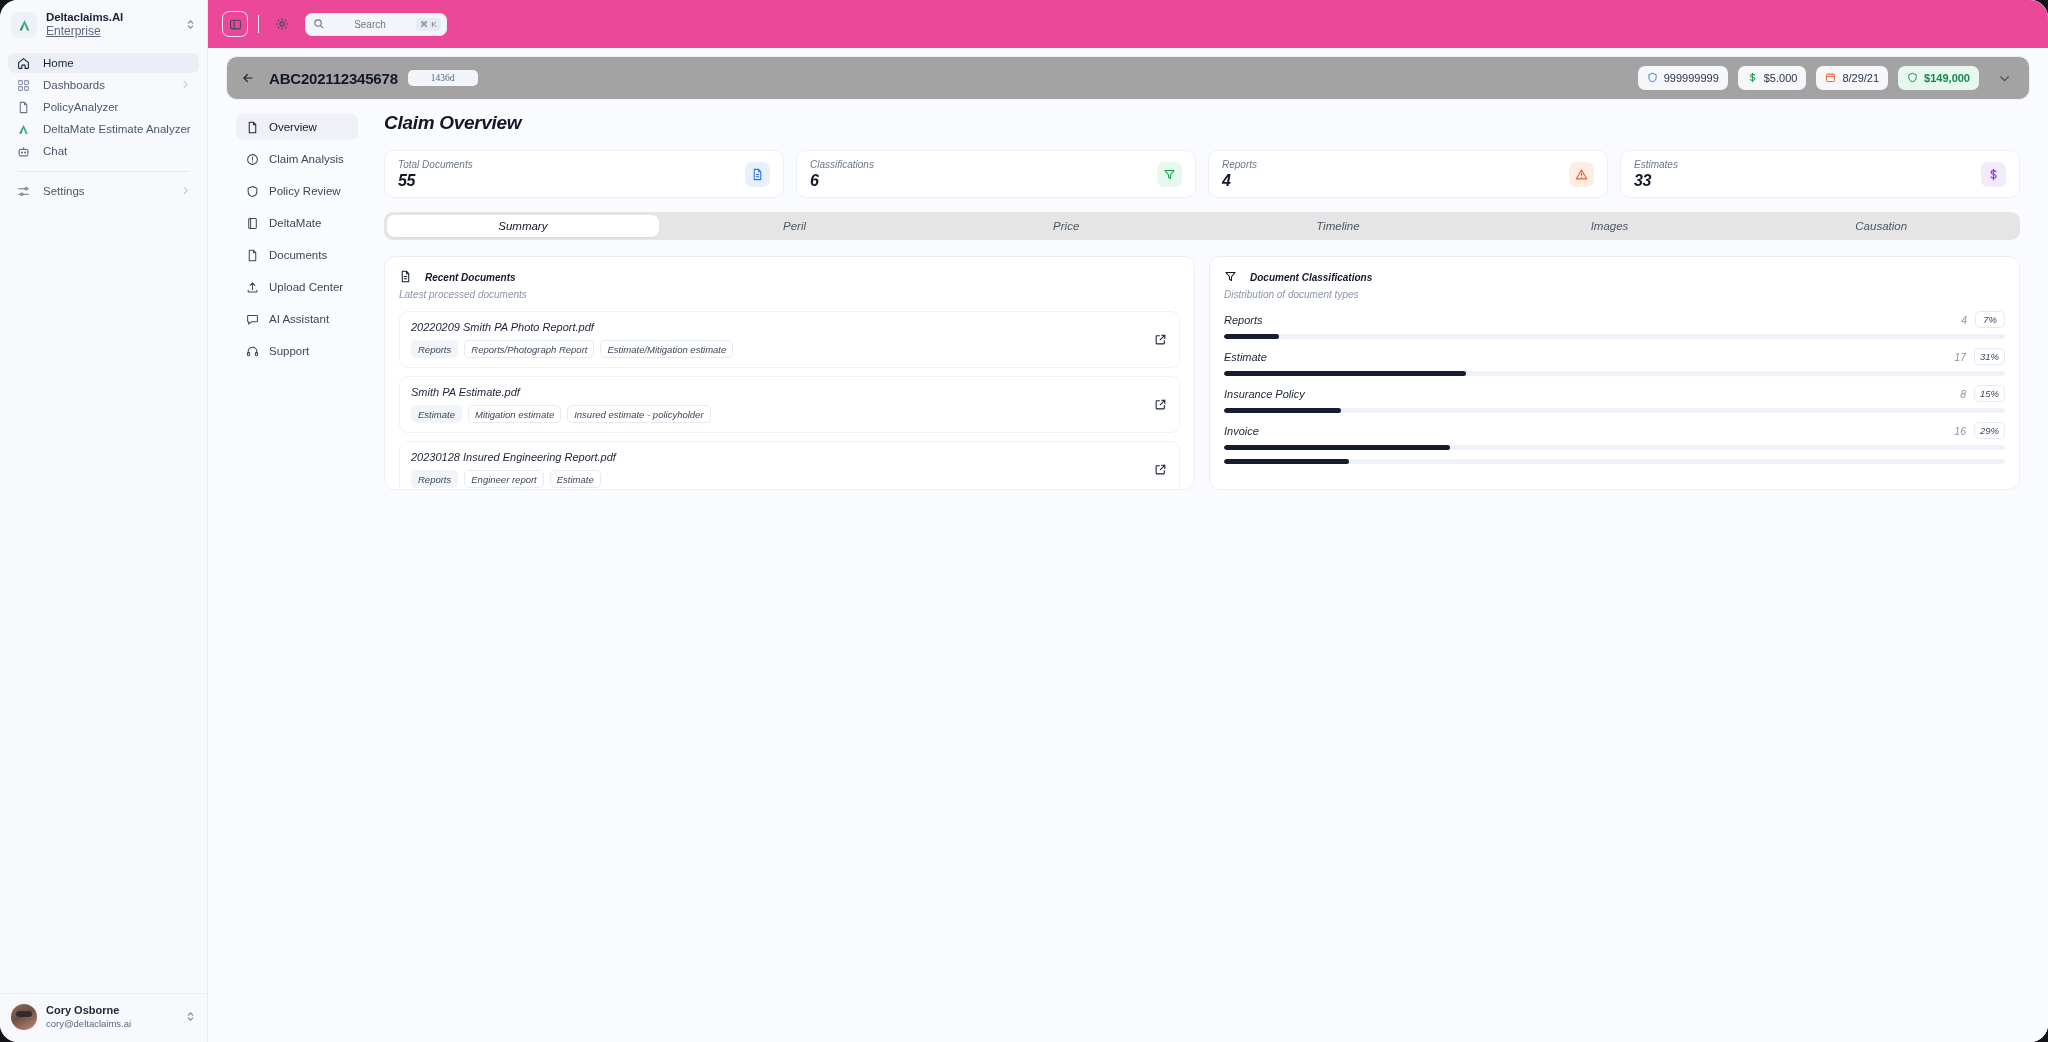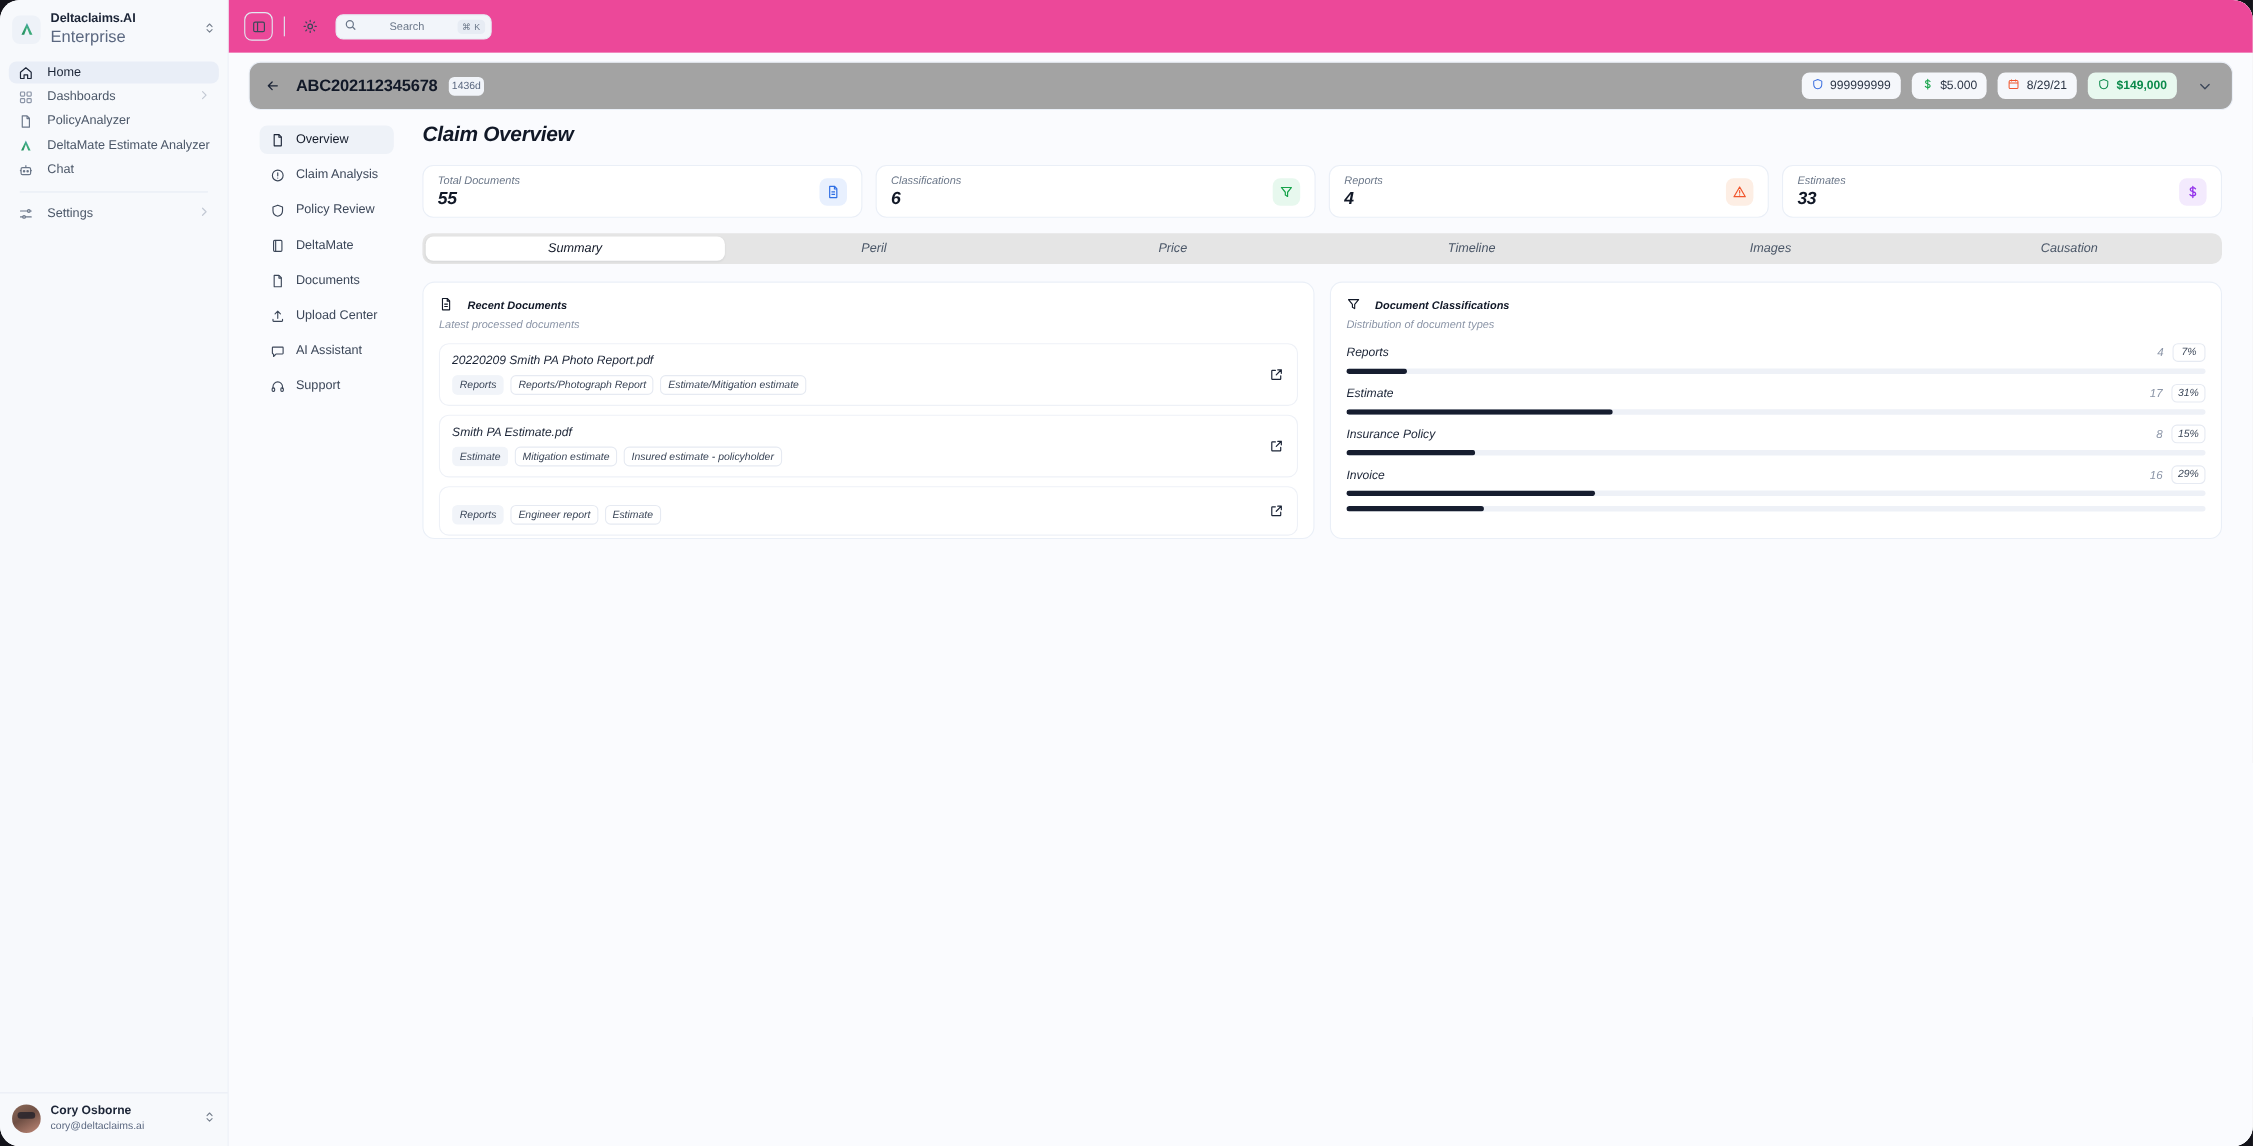--- a/index.html
+++ b/index.html
@@ -30,21 +30,21 @@
     padding: 11px 10px 11px 11px;
   }
   .brand-logo {
     width: 26px; height: 26px; border-radius: 7px;
     background: #eef2f8;
     display: flex; align-items: center; justify-content: center;
     flex: 0 0 26px;
   }
   .brand-text { flex: 1; min-width: 0; line-height: 1.15; }
   .brand-name { font-size: 11.5px; font-weight: bold; color: #1b2436; letter-spacing: -0.1px; }
-  .brand-sub { font-size: 15px; color: #5b6880; margin-top: 1px; }
+  .brand-sub { font-size: 12px; color: #5b6880; margin-top: 1px; text-decoration: underline; }
   .chev-ud { flex: 0 0 12px; opacity: .75; }
 
   .nav { padding: 3px 8px 0 8px; }
   .nav-item {
     display: flex; align-items: center; gap: 13px;
     height: 20px; padding: 0 8px;
     border-radius: 7px;
     font-size: 11.5px; color: #4b5768;
     margin-bottom: 2px;
     cursor: default;
@@ -112,21 +112,21 @@
     border: 1px solid #eaeff7;
     border-radius: 11px;
     display: flex; align-items: center;
     padding: 0 14px 0 10px;
     gap: 10px;
   }
   .back-btn { width: 22px; height: 22px; display:flex; align-items:center; justify-content:center; }
   .claim-id { font-size: 15px; font-weight: bold; color: #111827; letter-spacing: -0.2px; }
   .claim-age {
     font-size: 9.5px; color: #5b6880; background: #f1f4f9;
-    border-radius: 5px; padding: 3px 3px;
+    border-radius: 5px; padding: 3px 23px; font-family: Liberation Serif, serif;
   }
   .hdr-spacer { flex: 1; }
   .pill {
     display: flex; align-items: center; gap: 6px;
     height: 24px; padding: 0 9px; border-radius: 7px;
     background: #f5f7fb; font-size: 11px; color: #2b3546;
   }
   .pill.green { background: #e8f8ef; color: #0b8a4b; font-weight: bold; }
   .hdr-chev { width: 22px; height: 22px; display:flex; align-items:center; justify-content:center; margin-left: 4px;}
 
@@ -582,20 +582,21 @@
                 </div>
                 <span class="doc-open">
                   <svg width="13" height="13" viewBox="0 0 24 24" fill="none" stroke="#1b2436" stroke-width="2" stroke-linecap="round" stroke-linejoin="round">
                       <path d="M14 4h6v6M20 4l-8.5 8.5M19 14v5a1 1 0 0 1-1 1H5a1 1 0 0 1-1-1V6a1 1 0 0 1 1-1h5"></path>
                     </svg>
                 </span>
               </div>
 
               <div class="doc">
                 <div class="doc-main">
+                  <div class="doc-name">20230128 Insured Engineering Report.pdf</div>
                   <div class="doc-tags">
                     <span class="tag solid">Reports</span>
                     <span class="tag">Engineer report</span>
                     <span class="tag">Estimate</span>
                   </div>
                 </div>
                 <span class="doc-open">
                   <svg width="13" height="13" viewBox="0 0 24 24" fill="none" stroke="#1b2436" stroke-width="2" stroke-linecap="round" stroke-linejoin="round">
                       <path d="M14 4h6v6M20 4l-8.5 8.5M19 14v5a1 1 0 0 1-1 1H5a1 1 0 0 1-1-1V6a1 1 0 0 1 1-1h5"></path>
                     </svg>

